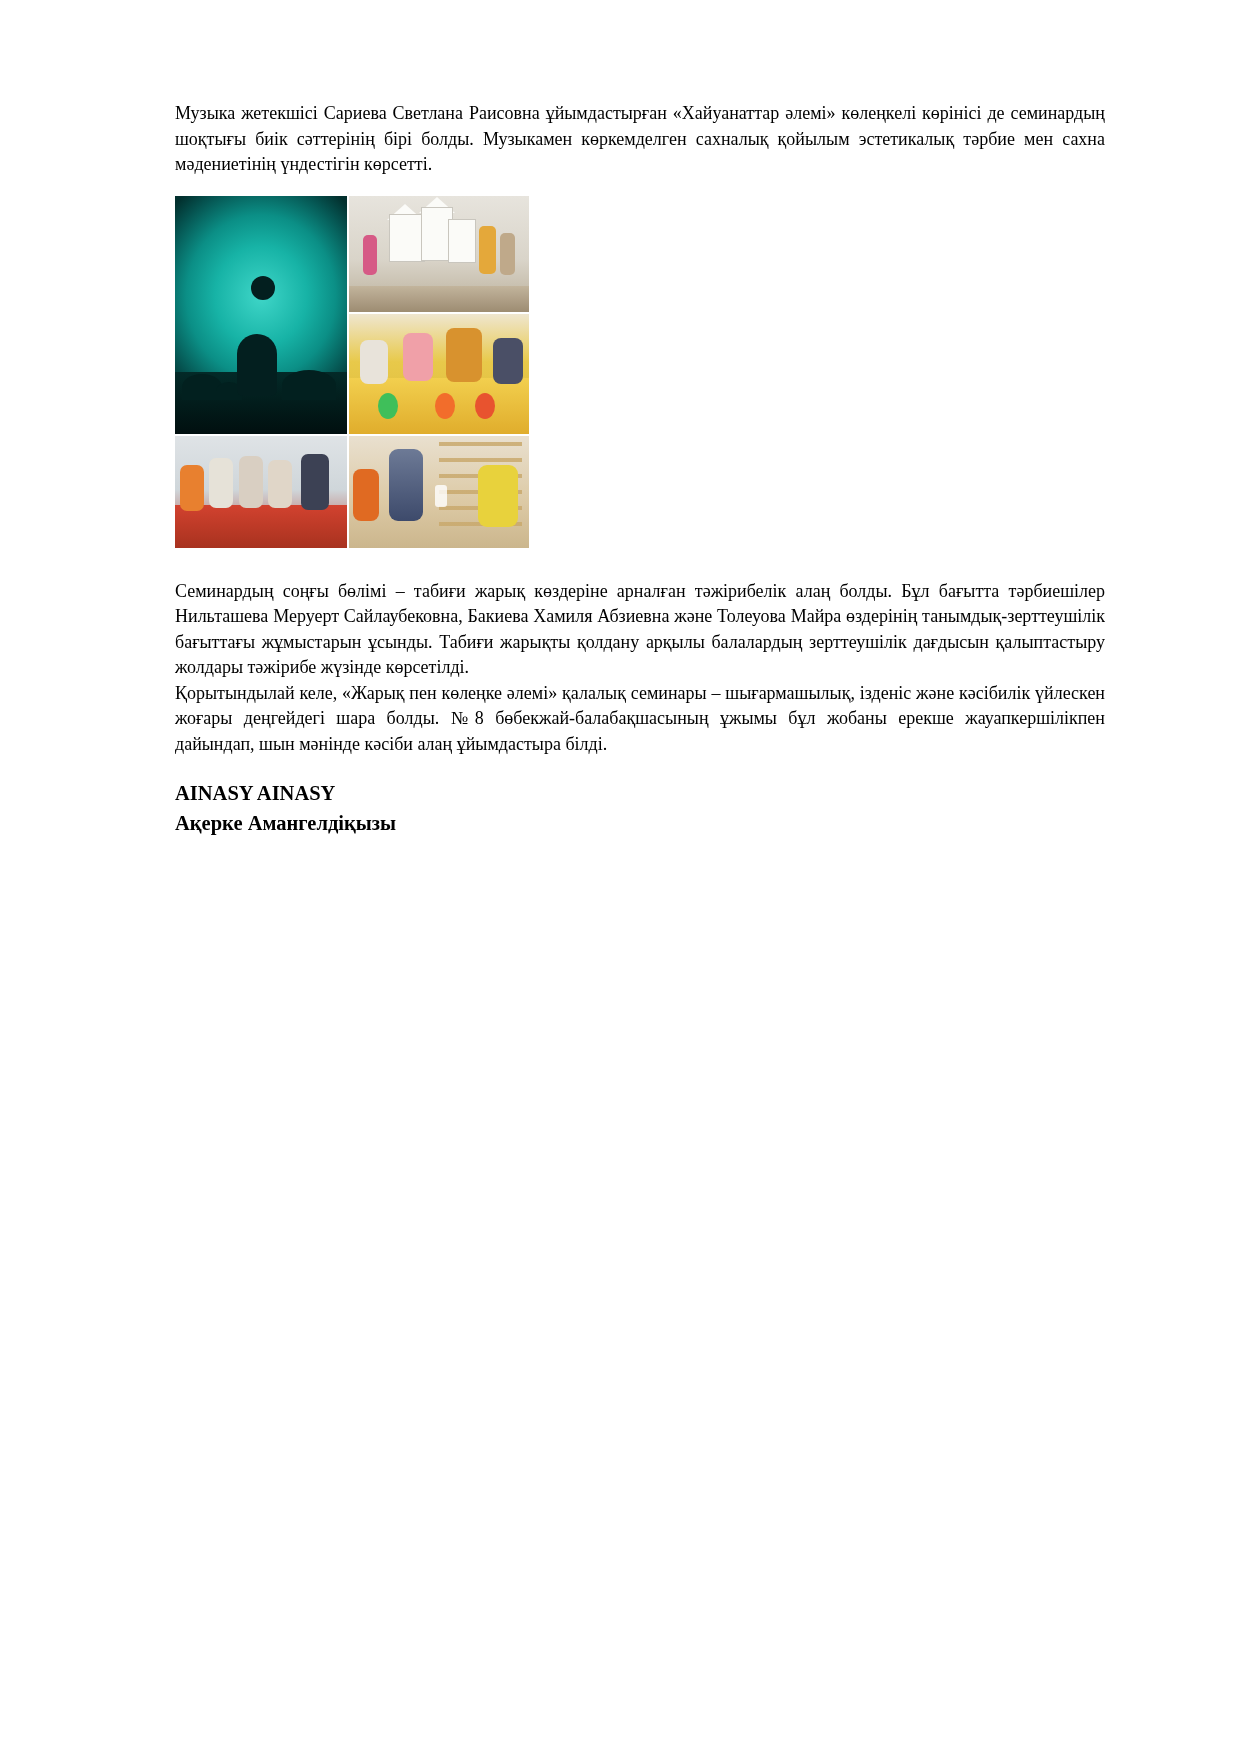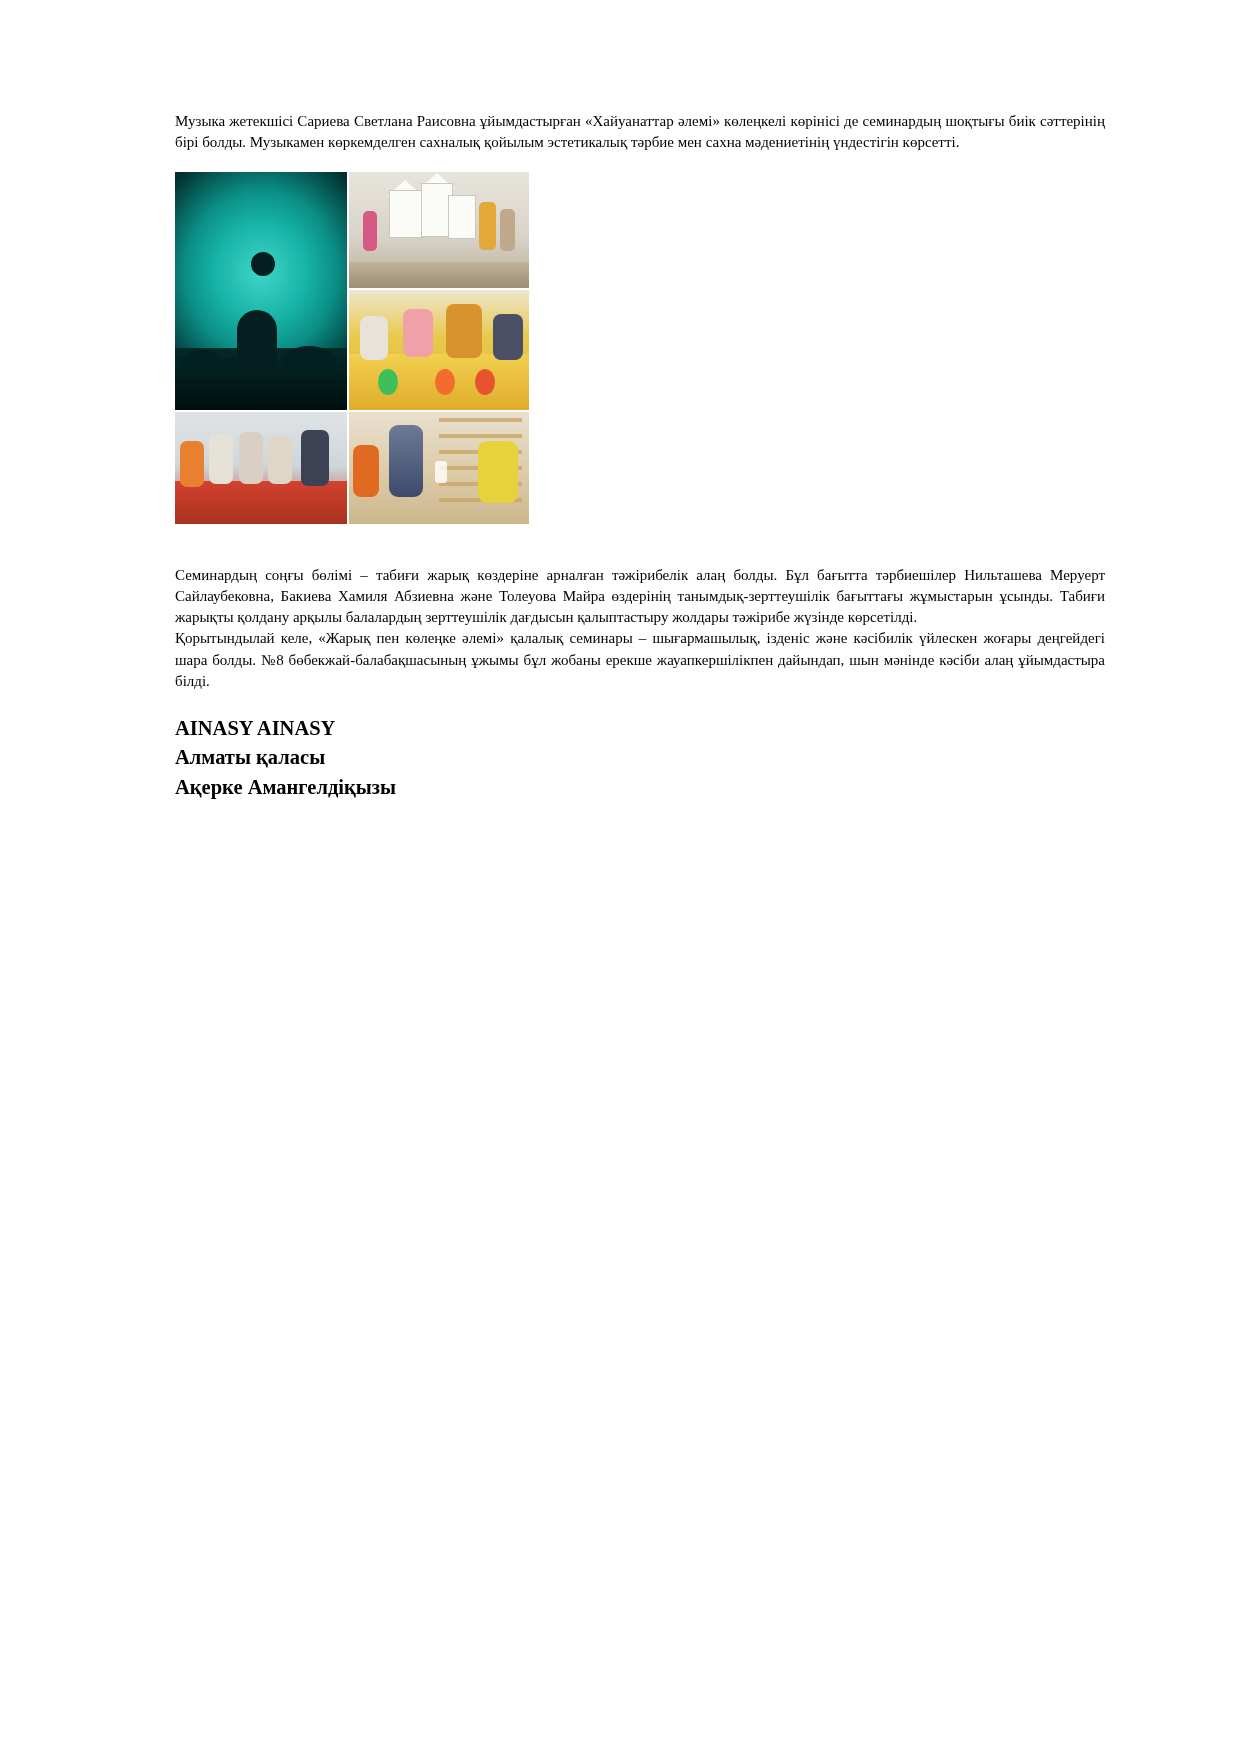--- a/index.html
+++ b/index.html
@@ -16,24 +16,24 @@
   }
   .page {
     position: relative;
     width: 1240px;
     height: 1755px;
     background: #ffffff;
     box-sizing: border-box;
     padding: 100px 135px 0 175px;
   }
   .para {
-    font-size: 15px;
+    font-size: 18px;
     line-height: 1.42;
     text-align: justify;
-    margin: 11px 0 0 0;
+    margin: 1px 0 0 0;
   }
   .para + .para {
     margin-top: 0px;
   }
   .spacer-after-intro { height: 18px; }
   .spacer-after-photos { height: 30px; }
   .spacer-before-sign { height: 22px; }
 
   
   .collage {
@@ -257,17 +257,16 @@
 
   <div class="spacer-after-photos"></div>
 
   <p class="para">Семинардың соңғы бөлімі – табиғи жарық көздеріне арналған тәжірибелік алаң болды. Бұл бағытта тәрбиешілер Нильташева Меруерт Сайлаубековна, Бакиева Хамиля Абзиевна және Толеуова Майра өздерінің танымдық-зерттеушілік бағыттағы жұмыстарын ұсынды. Табиғи жарықты қолдану арқылы балалардың зерттеушілік дағдысын қалыптастыру жолдары тәжірибе жүзінде көрсетілді.</p>
   <p class="para">Қорытындылай келе, «Жарық пен көлеңке әлемі» қалалық семинары – шығармашылық, ізденіс және кәсібилік үйлескен жоғары деңгейдегі шара болды. №8 бөбекжай-балабақшасының ұжымы бұл жобаны ерекше жауапкершілікпен дайындап, шын мәнінде кәсіби алаң ұйымдастыра білді.</p>
 
   <div class="spacer-before-sign"></div>
 
   <div class="sign">
     <div>AINASY AINASY</div>
-    <div>Алматы қаласы</div>
     <div>Ақерке Амангелдіқызы</div>
   </div>
 
 </div>
 
 </body></html>

